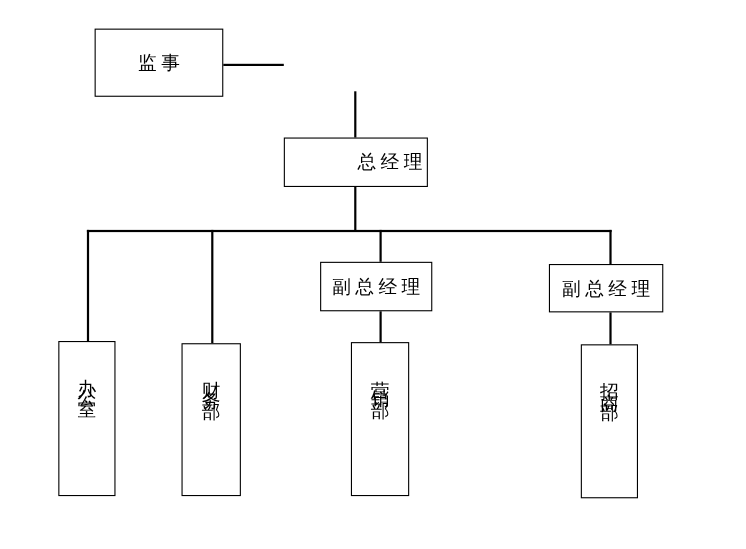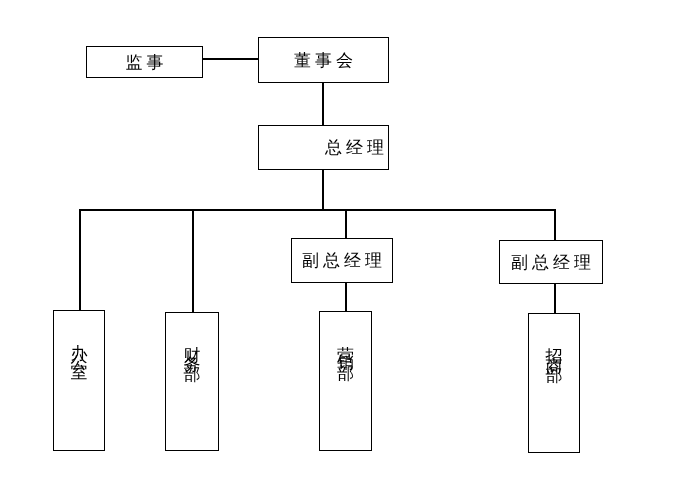--- a/index.html
+++ b/index.html
@@ -42,21 +42,21 @@
     padding-top: 20px;
   }
   .line {
     position: absolute;
     background: #000000;
   }
   .hline { height: 1.5px; }
   .vline { width: 1.5px; }
 
   
-  #n-supervisor   { left: 86px;  top: 46px;  width: 117px; height: 32px; }
+  #n-supervisor   { left: 86px;  top: 26px;  width: 117px; height: 62px; }
   #n-board        { left: 258px; top: 37px;  width: 131px; height: 46px; }
   #n-gm           { left: 258px; top: 125px; width: 131px; height: 45px; justify-content: flex-end; }
   #n-deputy1      { left: 291px; top: 238px; width: 102px; height: 45px; }
   #n-deputy2      { left: 499px; top: 240px; width: 104px; height: 44px; }
   #n-office       { left: 53px;  top: 310px; width: 52px;  height: 141px; }
   #n-finance      { left: 165px; top: 312px; width: 54px;  height: 139px; }
   #n-marketing    { left: 319px; top: 311px; width: 53px;  height: 140px; }
   #n-investment   { left: 528px; top: 313px; width: 52px;  height: 140px; }
 
   
@@ -73,23 +73,20 @@
 </style>
 </head>
 <body>
 
 <div class="canvas">
 
   <div class="node h-node" id="n-supervisor">
     <span>监事</span>
   </div>
 
-  <div class="node h-node" id="n-board">
-    <span>董事会</span>
-  </div>
 
   <div class="node h-node" id="n-gm">
     <span>总经理</span>
   </div>
 
   <div class="node h-node" id="n-deputy1">
     <span>副总经理</span>
   </div>
 
   <div class="node h-node" id="n-deputy2">

